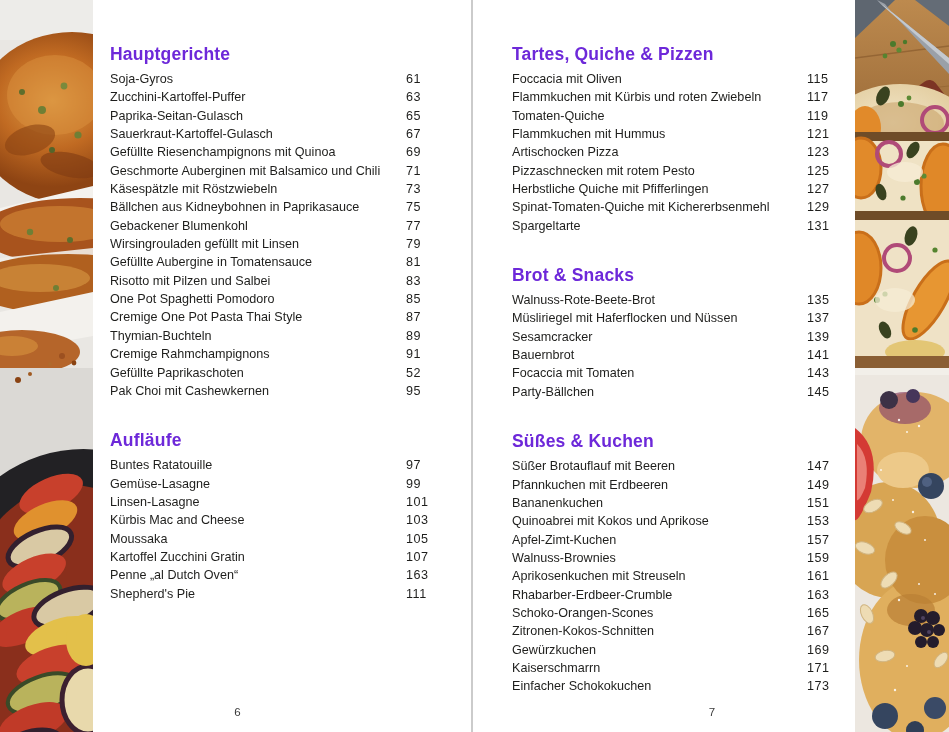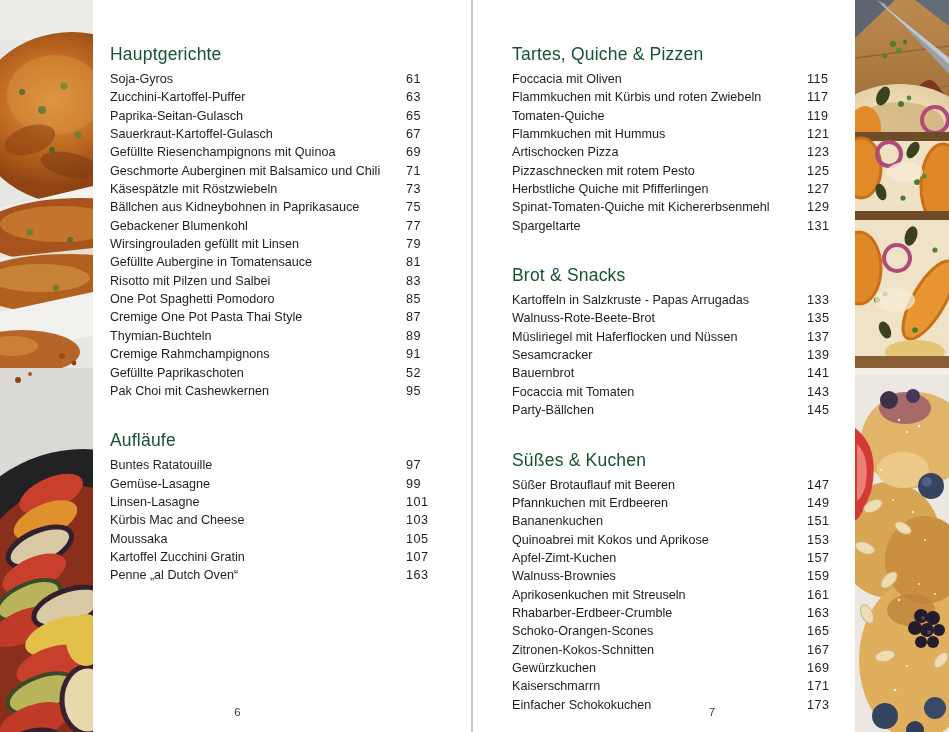--- a/index.html
+++ b/index.html
@@ -16,22 +16,22 @@
   .gutter-line{
     position:absolute;left:471px;top:0;width:2px;height:732px;
     background:#cbcbcb;
   }
   .toc-block{position:absolute;top:44px;}
   .toc-block.left{left:110px;width:322px;}
   .toc-block.right{left:512px;width:321px;}
   .toc-section + .toc-section{margin-top:30px;}
   .toc-heading{
     margin:0 0 6px 0;
-    font-size:17.5px;line-height:20px;font-weight:400;
-    color:#14532d;letter-spacing:.2px;
+    font-size:17.5px;line-height:20px;font-weight:700;
+    color:#6d28d9;letter-spacing:.2px;
   }
   .toc-row{
     display:flex;align-items:baseline;
     font-size:12.6px;line-height:18.35px;
   }
   .toc-title{flex:1;padding-right:12px;white-space:nowrap;overflow:hidden;}
   .toc-page{min-width:26px;letter-spacing:.5px;}
   .page-number{
     position:absolute;top:706px;height:16px;
     font-size:11.5px;color:#3a3a3a;text-align:center;
@@ -345,20 +345,24 @@
         <span class="toc-page">105</span>
       </div>
       <div class="toc-row">
         <span class="toc-title">Kartoffel Zucchini Gratin</span>
         <span class="toc-page">107</span>
       </div>
       <div class="toc-row">
         <span class="toc-title">Penne „al Dutch Oven“</span>
         <span class="toc-page">163</span>
       </div>
+      <div class="toc-row">
+        <span class="toc-title">Shepherd's Pie</span>
+        <span class="toc-page">111</span>
+      </div>
     </section>
   </div>
 <div class="page-number left">6</div>
 
 <div class="toc-block right">
     <section class="toc-section">
       <h2 class="toc-heading">Tartes, Quiche &amp; Pizzen</h2>
       <div class="toc-row">
         <span class="toc-title">Foccacia mit Oliven</span>
         <span class="toc-page">115</span>
@@ -392,24 +396,20 @@
         <span class="toc-page">129</span>
       </div>
       <div class="toc-row">
         <span class="toc-title">Spargeltarte</span>
         <span class="toc-page">131</span>
       </div>
     </section>
     <section class="toc-section">
       <h2 class="toc-heading">Brot &amp; Snacks</h2>
       <div class="toc-row">
-        <span class="toc-title">Kartoffeln in Salzkruste - Papas Arrugadas</span>
-        <span class="toc-page">133</span>
-      </div>
-      <div class="toc-row">
         <span class="toc-title">Walnuss-Rote-Beete-Brot</span>
         <span class="toc-page">135</span>
       </div>
       <div class="toc-row">
         <span class="toc-title">Müsliriegel mit Haferflocken und Nüssen</span>
         <span class="toc-page">137</span>
       </div>
       <div class="toc-row">
         <span class="toc-title">Sesamcracker</span>
         <span class="toc-page">139</span>

